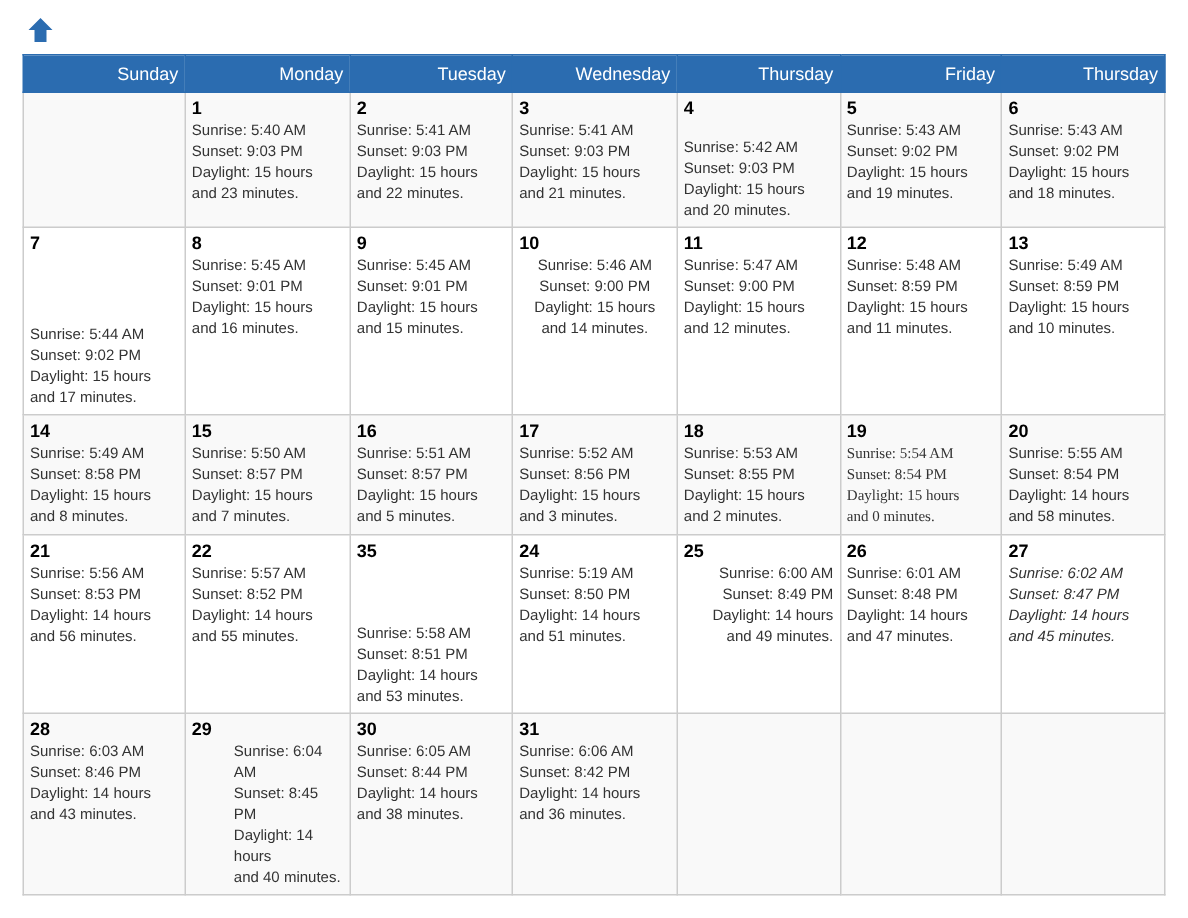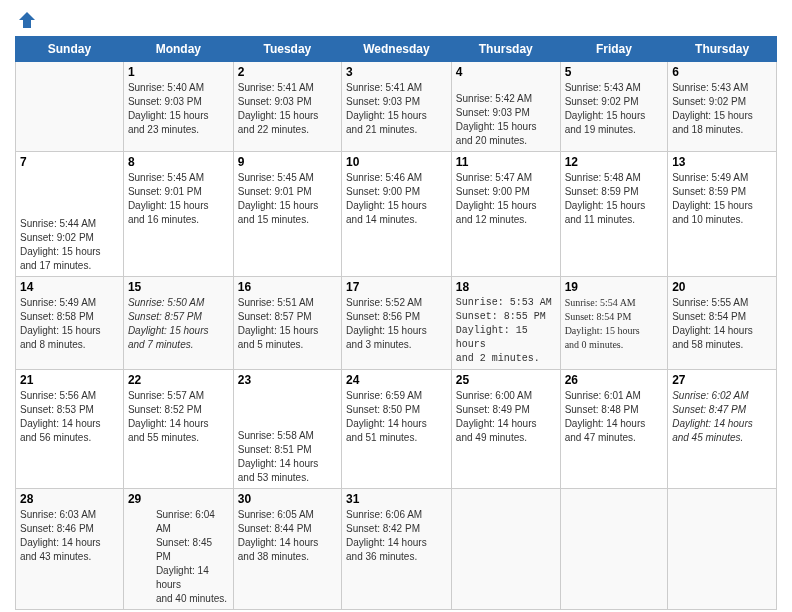--- a/index.html
+++ b/index.html
@@ -56,23 +56,23 @@
     }
     table {
       width: 100%;
       border-collapse: collapse;
       font-size: 11px;
     }
     thead tr th {
       background-color: #2b6cb0;
       color: white;
       padding: 5px 4px;
-      text-align: center;
+      text-align: right;
       font-size: 12px;
-      font-weight: bold;
+      font-weight: normal;
       border: 1px solid #2b6cb0;
     }
     tbody tr td {
       border: 1px solid #ccc;
       padding: 3px 4px;
       vertical-align: top;
       width: 113px;
       height: 80px;
     }
     tbody tr:nth-child(odd) td {
@@ -192,21 +192,21 @@
           </td>
           <td>
             <span class="day-number">9</span>
             <div class="day-info" style="white-space: pre-line;">Sunrise: 5:45 AM
 Sunset: 9:01 PM
 Daylight: 15 hours
 and 15 minutes.</div>
           </td>
           <td>
             <span class="day-number">10</span>
-            <div class="day-info" style="white-space: pre-line;">Sunrise: 5:46 AM
+            <div class="day-info" style="white-space: pre-line; text-align: center;">Sunrise: 5:46 AM
 Sunset: 9:00 PM
 Daylight: 15 hours
 and 14 minutes.</div>
           </td>
           <td>
             <span class="day-number">11</span>
             <div class="day-info" style="white-space: pre-line;">Sunrise: 5:47 AM
 Sunset: 9:00 PM
 Daylight: 15 hours
 and 12 minutes.</div>
@@ -229,42 +229,42 @@
         <tr>
           <td>
             <span class="day-number">14</span>
             <div class="day-info" style="white-space: pre-line;">Sunrise: 5:49 AM
 Sunset: 8:58 PM
 Daylight: 15 hours
 and 8 minutes.</div>
           </td>
           <td>
             <span class="day-number">15</span>
-            <div class="day-info" style="white-space: pre-line; font-style: italic;">Sunrise: 5:50 AM
+            <div class="day-info" style="white-space: pre-line;">Sunrise: 5:50 AM
 Sunset: 8:57 PM
 Daylight: 15 hours
 and 7 minutes.</div>
           </td>
           <td>
             <span class="day-number">16</span>
             <div class="day-info" style="white-space: pre-line;">Sunrise: 5:51 AM
 Sunset: 8:57 PM
 Daylight: 15 hours
 and 5 minutes.</div>
           </td>
           <td>
             <span class="day-number">17</span>
             <div class="day-info" style="white-space: pre-line;">Sunrise: 5:52 AM
 Sunset: 8:56 PM
 Daylight: 15 hours
 and 3 minutes.</div>
           </td>
           <td>
             <span class="day-number">18</span>
-            <div class="day-info" style="white-space: pre-line; font-family: Liberation Mono, monospace;">Sunrise: 5:53 AM
+            <div class="day-info" style="white-space: pre-line;">Sunrise: 5:53 AM
 Sunset: 8:55 PM
 Daylight: 15 hours
 and 2 minutes.</div>
           </td>
           <td>
             <span class="day-number">19</span>
             <div class="day-info" style="white-space: pre-line; font-family: Liberation Serif, serif;">Sunrise: 5:54 AM
 Sunset: 8:54 PM
 Daylight: 15 hours
 and 0 minutes.</div>
@@ -286,36 +286,36 @@
 and 56 minutes.</div>
           </td>
           <td>
             <span class="day-number">22</span>
             <div class="day-info" style="white-space: pre-line;">Sunrise: 5:57 AM
 Sunset: 8:52 PM
 Daylight: 14 hours
 and 55 minutes.</div>
           </td>
           <td>
-            <span class="day-number">23</span>
+            <span class="day-number">35</span>
             <div class="day-info" style="white-space: pre-line; margin-top: 42px;">Sunrise: 5:58 AM
 Sunset: 8:51 PM
 Daylight: 14 hours
 and 53 minutes.</div>
           </td>
           <td>
             <span class="day-number">24</span>
-            <div class="day-info" style="white-space: pre-line;">Sunrise: 6:59 AM
+            <div class="day-info" style="white-space: pre-line;">Sunrise: 5:19 AM
 Sunset: 8:50 PM
 Daylight: 14 hours
 and 51 minutes.</div>
           </td>
           <td>
             <span class="day-number">25</span>
-            <div class="day-info" style="white-space: pre-line;">Sunrise: 6:00 AM
+            <div class="day-info" style="white-space: pre-line; text-align: right;">Sunrise: 6:00 AM
 Sunset: 8:49 PM
 Daylight: 14 hours
 and 49 minutes.</div>
           </td>
           <td>
             <span class="day-number">26</span>
             <div class="day-info" style="white-space: pre-line;">Sunrise: 6:01 AM
 Sunset: 8:48 PM
 Daylight: 14 hours
 and 47 minutes.</div>

